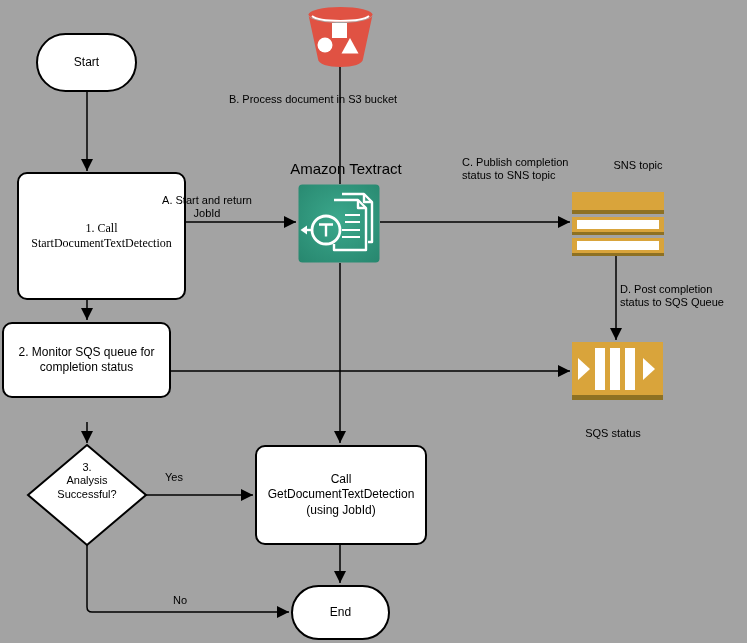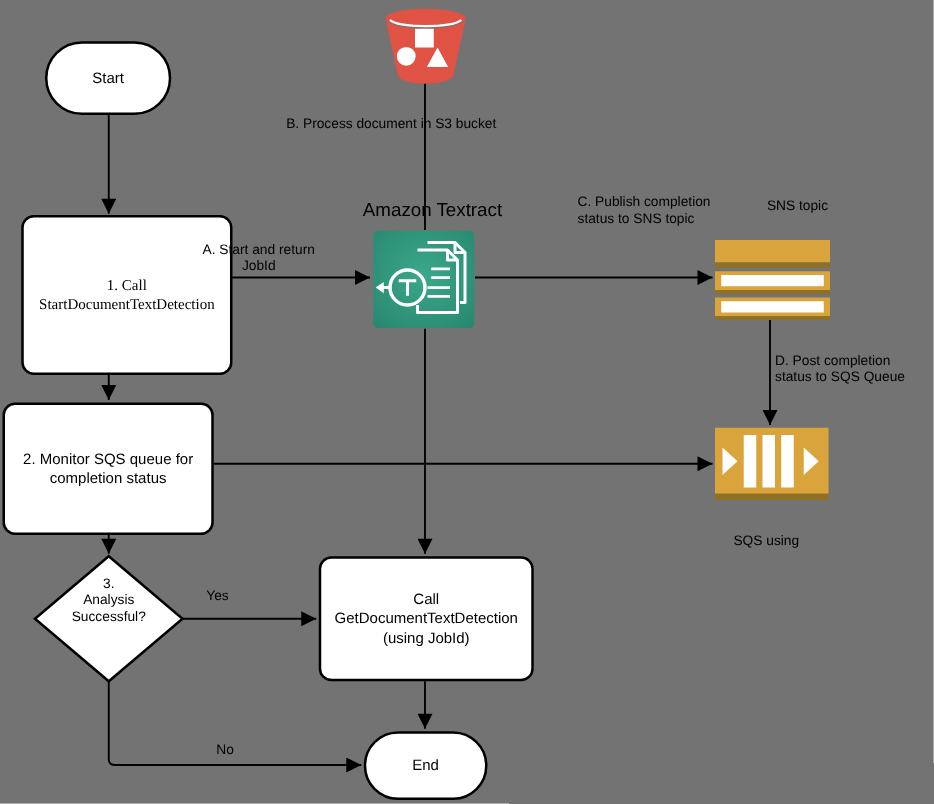--- a/index.html
+++ b/index.html
@@ -1,16 +1,16 @@
 <!DOCTYPE html>
 <html style="--s3-red: #E05243; --textract-green-dark: #27866E; --textract-green-light: #3BA88C; --aws-gold: #D9A43B; --aws-gold-shadow: #8E7123; --line-black: #000000;"><head>
 <meta charset="utf-8">
 <style>
   html,body { margin:0; padding:0; background:#ffffff; font-family:"Liberation Sans", sans-serif; }
-  .canvas { position:relative; width:747px; height:643px; background:#737373; overflow:hidden; }
+  .canvas { position:relative; width:747px; height:643px; background:#a3a3a3; overflow:hidden; }
   svg.wires { position:absolute; left:0; top:0; width:747px; height:643px; }
   .node { position:absolute; box-sizing:border-box; border:2px solid #000; background:#fff;
           display:flex; align-items:center; justify-content:center; text-align:center;
           font-size:12px; line-height:1.28; color:#000; white-space:pre-line; }
   .terminator { border-radius:30px; }
   .rect { border-radius:10px; }
   .lbl { position:absolute; font-size:11px; line-height:1.22; color:#000; white-space:pre-line; }
   .center { text-align:center; }
   .icon { position:absolute; }
   .svc-title { position:absolute; font-size:15px; color:#000; text-align:center; }
@@ -49,21 +49,21 @@
     <path class="wire" d="M87,545 V607 Q87,612 92,612 H289" marker-end="url(#arrow)"></path>
 
     <polygon points="87,445 146,495 87,545 28,495" fill="#fff" stroke="#000" stroke-width="2"></polygon>
   </svg>
 
   <div class="node terminator" style="left:36px; top:33px; width:101px; height:59px;"><span>Start</span></div>
 
   <div class="node rect" style="left:17px; top:172px; width:169px; height:128px;font-family:Liberation Serif, serif;"><span>1. Call
 StartDocumentTextDetection</span></div>
 
-  <div class="node rect" style="left:2px; top:322px; width:169px; height:106px;"><span>2. Monitor SQS queue for
+  <div class="node rect" style="left:2px; top:322px; width:169px; height:76px;"><span>2. Monitor SQS queue for
 completion status</span></div>
 
   <div class="lbl center" style="left:27px; top:461px; width:120px;">3.
 Analysis
 Successful?</div>
 
   <div class="node rect" style="left:255px; top:445px; width:172px; height:100px;"><span>Call
 GetDocumentTextDetection
 (using JobId)</span></div>
 
@@ -117,21 +117,21 @@
       <rect x="23" y="6" width="10" height="42" fill="#fff"></rect>
       <rect x="38" y="6" width="10" height="42" fill="#fff"></rect>
       <rect x="53" y="6" width="10" height="42" fill="#fff"></rect>
       <polygon points="6,16 18,27 6,38" fill="#fff"></polygon>
       <polygon points="71,16 83,27 71,38" fill="#fff"></polygon>
     </svg>
   </div>
 
   <div class="svc-title" style="left:266px; top:160px; width:160px;">Amazon Textract</div>
   <div class="lbl center" style="left:588px; top:159px; width:100px;">SNS topic</div>
-  <div class="lbl center" style="left:567px; top:427px; width:92px;">SQS using</div>
+  <div class="lbl center" style="left:567px; top:427px; width:92px;">SQS status</div>
 
   <div class="lbl center" style="left:147px; top:151px; width:120px;margin-top:43px;">A. Start and return
 JobId</div>
   <div class="lbl center" style="left:213px; top:93px; width:200px;">B. Process document in S3 bucket</div>
   <div class="lbl" style="left:427px; top:156px; width:130px;margin-left:35px;">C. Publish completion
 status to SNS topic</div>
   <div class="lbl" style="left:620px; top:283px; width:120px;">D. Post completion
 status to SQS Queue</div>
   <div class="lbl center" style="left:154px; top:471px; width:40px;">Yes</div>
   <div class="lbl center" style="left:160px; top:594px; width:40px;">No</div>

